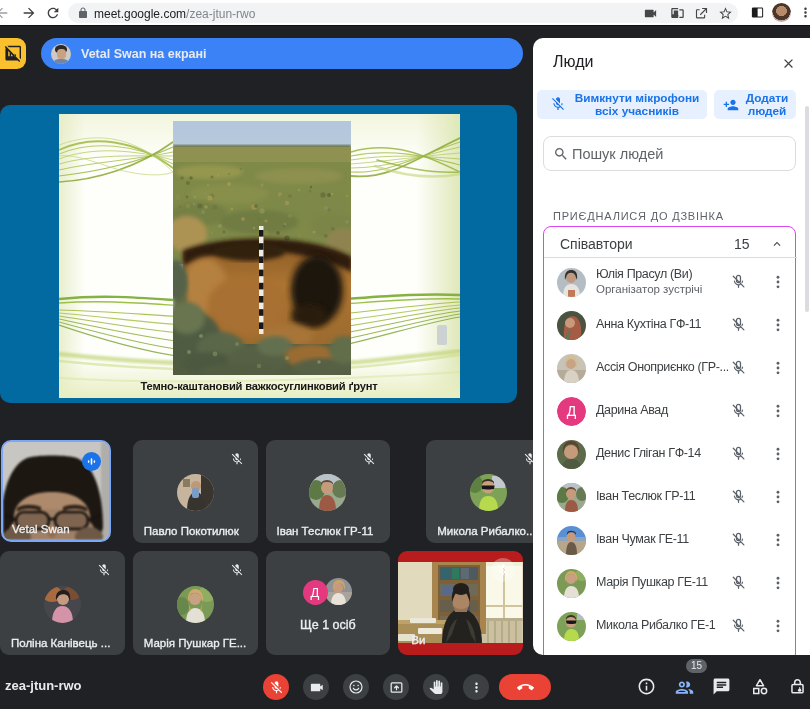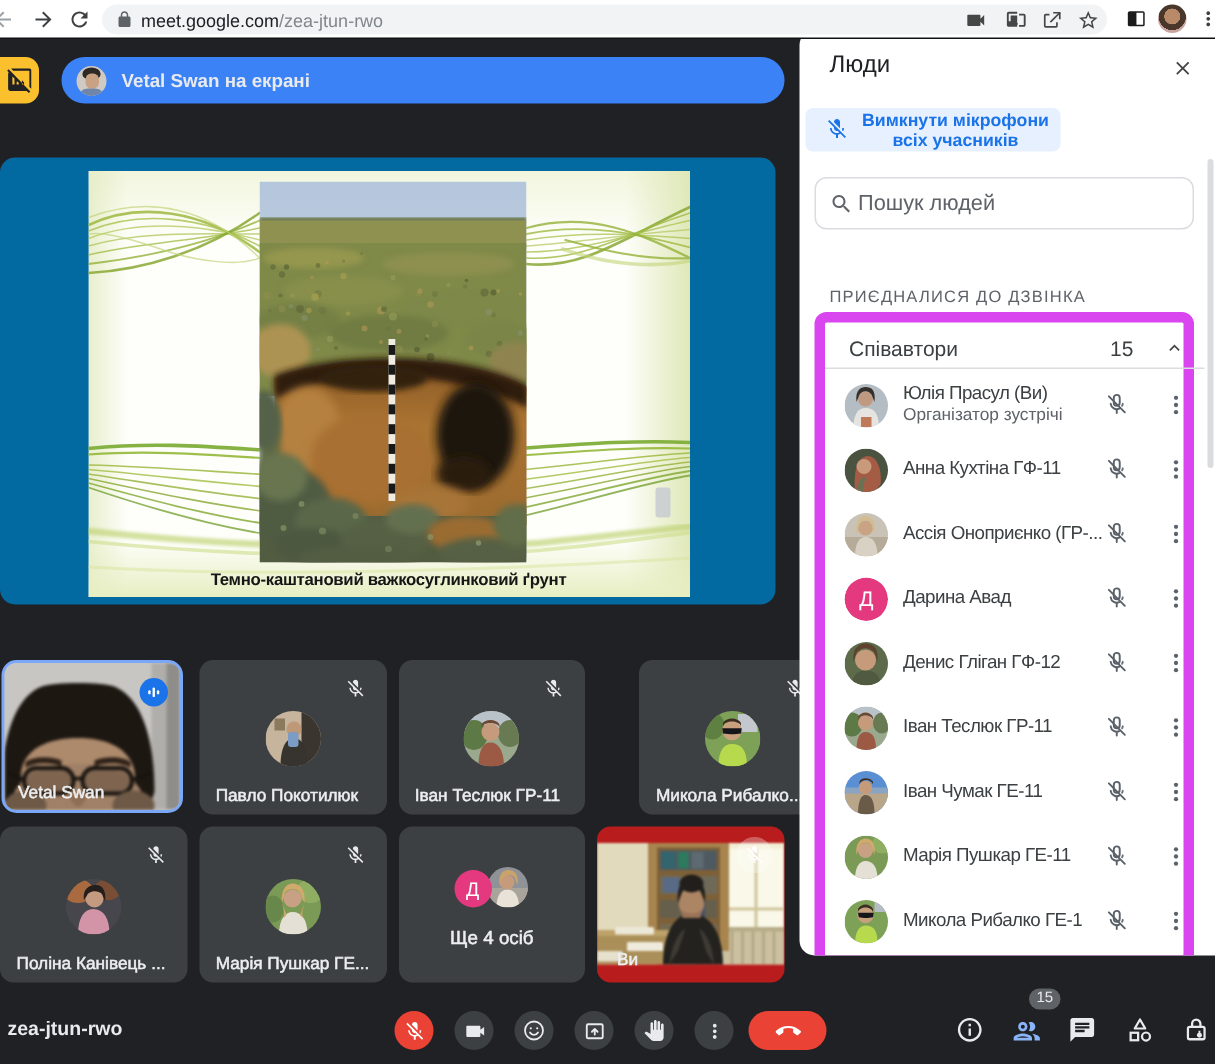--- a/index.html
+++ b/index.html
@@ -17,26 +17,26 @@
   
   .vt { position:absolute; width:124.75px; height:103.5px; background:#3c4043; border-radius:9px; overflow:hidden; }
   .nml { position:absolute; bottom:6px; left:11px; color:#eceef0; font-size:11.5px; font-weight:normal; -webkit-text-stroke:.35px #eceef0; white-space:nowrap; z-index:6; }
   .nmc { position:absolute; bottom:23px; width:100%; text-align:center; color:#eceef0; font-size:12.5px; font-weight:normal; -webkit-text-stroke:.35px #eceef0; z-index:6;}
   .avwrap { position:absolute; left:0; top:0; width:100%; height:69.5%; display:flex; align-items:flex-end; justify-content:center; }
   .circ { width:37px; height:37px; border-radius:50%; overflow:hidden; position:relative; }
   .scrim { position:absolute; top:7px; right:8px; width:24px; height:24px; border-radius:50%;
      background:rgba(255,255,255,.12); display:flex; align-items:center; justify-content:center; z-index:6;}
   .scrim2 { position:absolute; top:7px; right:9px; width:24px; height:24px; display:flex; align-items:center; justify-content:center; z-index:6;}
   
-  #panel { position:absolute; left:533px; top:20px; width:277px; height:617px; background:#fff;
+  #panel { position:absolute; left:533px; top:38px; width:277px; height:617px; background:#fff;
     border-radius:10px 0 0 10px; z-index:10; color:#202124; overflow:hidden; }
   .pbtn { position:absolute; background:#e7f0fe; border-radius:5px; color:#1a73e8; font-size:11.8px;
      font-weight:bold; text-align:center; line-height:13px; }
   #psearch { position:absolute; left:10px; top:98px; width:253px; height:35px; border:1px solid #dadce0; border-radius:8px; }
-  #gcard { position:absolute; left:10px; top:188px; width:253px; height:436px; border:7px solid #d946ef; border-radius:8px; }
+  #gcard { position:absolute; left:10px; top:188px; width:253px; height:436px; border:1px solid #d946ef; border-radius:8px; }
   .prow { position:absolute; left:0; width:100%; height:43px; }
   .pav { position:absolute; left:13px; top:7px; width:29px; height:29px; border-radius:50%; overflow:hidden; }
   .pnm { position:absolute; left:52px; top:13px; letter-spacing:-.35px; font-size:12.5px; color:#3c4043; white-space:nowrap; }
   .pnm2 { position:absolute; left:52px; top:6px; letter-spacing:-.35px; font-size:12.5px; color:#3c4043; white-space:nowrap; }
   .psub { position:absolute; left:52px; top:22px; font-size:11.5px; color:#5f6368; white-space:nowrap; }
   
   .cbtn { position:absolute; top:674px; width:26px; height:26px; border-radius:50%; background:#3c4043;
     display:flex; align-items:center; justify-content:center; z-index:5;}
   .red { background:#ea4335; }
   .ricon { position:absolute; top:677px; z-index:5; }
@@ -306,21 +306,21 @@
             <rect x="200" y="182" width="4.5" height="6.6"></rect>
       <rect x="200" y="195.2" width="4.5" height="6.6"></rect>
             <rect x="200" y="208.4" width="4.5" height="6.6"></rect>
     </g>
   </g>
   <rect x="378" y="211" width="10" height="20" rx="2" fill="#c9cdd0" opacity=".9"></rect>
   <text x="200" y="276" text-anchor="middle" font-size="11.2" letter-spacing="-0.2" font-weight="bold" fill="#161616" font-family="Liberation Sans">Темно-каштановий важкосуглинковий ґрунт</text>
  </svg>
 </div>
 
-<div class="vt" style="left:1px;top:440px;width:121px;height:101.5px;border:2px solid #7aa7f8;border-radius:10px;background:#c6c4c0;">
+<div class="vt" style="left:1px;top:440px;width:110px;height:101.5px;border:2px solid #7aa7f8;border-radius:10px;background:#c6c4c0;">
   <svg class="abs" style="left:0;top:0;filter:blur(1px);" width="117" height="97.5" viewBox="0 0 117 97.5">
     <rect width="117" height="97.5" fill="#c8c6c2"></rect>
     <rect x="98" width="19" height="97.5" fill="#b0aeaa"></rect>
     <rect x="108" width="9" height="97.5" fill="#8f8d89"></rect>
     <path d="M-2,86 C-2,52 6,24 24,16 C32,12.5 66,12.5 74,16 C92,24 100,52 100,86 L96,97.5 L2,97.5 Z" fill="#1d1712"></path>
     <path d="M11,74 C12,58 28,50 49,50 C70,50 85,58 87,74 L87,97.5 L11,97.5 Z" fill="#ad8a6c"></path>
     <ellipse cx="49" cy="93" rx="44" ry="26" fill="#a08066"></ellipse>
     <path d="M14,66 C20,62 30,62 38,65 L38,69 C30,66 20,66 14,70 Z" fill="#2e2118"></path>
     <path d="M60,65 C68,62 78,62 84,66 L84,70 C78,66 68,66 60,69 Z" fill="#2e2118"></path>
     <rect x="13" y="70" width="33" height="17" rx="8" fill="rgba(74,58,44,.38)" stroke="#16130f" stroke-width="2.6"></rect>
@@ -455,21 +455,21 @@
   <div class="abs" style="left:37px;top:29px;width:25px;height:25px;border-radius:50%;background:#e5397f;z-index:2;display:flex;align-items:center;justify-content:center;color:#fff;font-size:13px;">Д</div>
   <div class="abs" style="left:59px;top:27px;width:27px;height:27px;border-radius:50%;overflow:hidden;z-index:1;">
     <svg width="27" height="27" viewBox="0 0 27 27">
           <rect width="27" height="27" fill="#8f9296"></rect>
           <rect y="14" width="27" height="13" fill="#a9a49b"></rect>
           <path d="M6,27 C6,19 9,15 13,15 C18,15 21,19 21,27 Z" fill="#e8e2d8"></path>
           <circle cx="13" cy="10" r="5" fill="#c59b7c"></circle>
           <path d="M8,12 C7,4 11,2 14,2 C18,2 21,5 20,12 L18,7 C16,4 11,5 10,8 Z" fill="#c9a36a"></path>
         </svg>
   </div>
-  <div class="nmc">Ще 4 осіб</div>
+  <div class="nmc">Ще 1 осіб</div>
 </div>
 
 <div class="vt" style="left:398.25px;top:551px;background:#b91c1c;">
   <svg class="abs" style="left:0;top:11px;filter:blur(.6px);" width="124.75" height="81" viewBox="0 0 124.75 81">
     <rect width="124.75" height="81" fill="#ddd5b6"></rect>
     <rect x="0" y="0" width="40" height="81" fill="#e2dabc"></rect>
     <rect x="84" width="40.75" height="81" fill="#f2eed6"></rect>
     <rect x="88" y="4" width="36" height="54" fill="#faf8e8"></rect>
     <path d="M88,44 L124,44 M106,4 L106,58" stroke="#cfc49c" stroke-width="2"></path>
     <rect x="84" y="58" width="40.75" height="23" fill="#cbc1a0"></rect>
@@ -514,20 +514,26 @@
   <div class="abs" style="left:20px;top:15px;font-size:16px;color:#202124;">Люди</div>
   <svg class="abs" style="left:248px;top:18px" width="15" height="15" viewBox="0 0 24 24" fill="#444746">
         <path d="M19 6.41 17.59 5 12 10.59 6.41 5 5 6.41 10.59 12 5 17.59 6.41 19 12 13.41 17.59 19 19 17.59 13.41 12z"></path>
       </svg>
   <div class="pbtn" style="left:4px;top:52px;width:170px;height:29px;">
     <svg class="abs" style="left:13px;top:6px" width="16" height="16" viewBox="0 0 24 24" fill="#1a73e8">
           <path d="M19 11h-1.7c0 .74-.16 1.43-.43 2.05l1.23 1.23c.56-.98.9-2.09.9-3.28zm-4.02.17c0-.06.02-.11.02-.17V5c0-1.66-1.34-3-3-3S9 3.34 9 5v.18l5.98 5.99zM4.27 3L3 4.27l6.01 6.01V11c0 1.66 1.33 3 2.99 3 .22 0 .44-.03.65-.08l1.66 1.66c-.71.33-1.5.52-2.31.52-2.76 0-5.3-2.1-5.3-5.1H5c0 3.41 2.72 6.23 6 6.72V21h2v-3.28c.91-.13 1.77-.45 2.54-.9L19.73 21 21 19.73 4.27 3z"></path>
         </svg>
     <div style="position:absolute;left:34px;top:2px;width:132px;">Вимкнути мікрофони<br>всіх учасників</div>
   </div>
+  <div class="pbtn" style="left:181px;top:52px;width:82px;height:29px;">
+    <svg class="abs" style="left:9px;top:7px" width="16" height="16" viewBox="0 0 24 24" fill="#1a73e8">
+          <path d="M15 12c2.21 0 4-1.79 4-4s-1.79-4-4-4-4 1.79-4 4 1.79 4 4 4zm-9-2V7H4v3H1v2h3v3h2v-3h3v-2H6zm9 4c-2.67 0-8 1.34-8 4v2h16v-2c0-2.66-5.33-4-8-4z"></path>
+        </svg>
+    <div style="position:absolute;left:28px;top:2px;width:50px;">Додати<br>людей</div>
+  </div>
   <div id="psearch">
     <svg class="abs" style="left:9px;top:9px" width="16" height="16" viewBox="0 0 24 24" fill="#5f6368">
           <path d="M15.5 14h-.79l-.28-.27C15.41 12.59 16 11.11 16 9.5 16 5.91 13.09 3 9.5 3S3 5.91 3 9.5 5.91 16 9.5 16c1.61 0 3.09-.59 4.23-1.57l.27.28v.79l5 4.99L20.49 19l-4.99-5zm-6 0C7.01 14 5 11.99 5 9.5S7.01 5 9.5 5 14 7.01 14 9.5 11.99 14 9.5 14z"></path>
         </svg>
     <div class="abs" style="left:28px;top:9px;font-size:14.5px;color:#5f6368;">Пошук людей</div>
   </div>
   <div class="abs" style="left:20px;top:172px;font-size:11px;letter-spacing:.8px;color:#5f6368;">ПРИЄДНАЛИСЯ ДО ДЗВІНКА</div>
   <div id="gcard">
     <div class="abs" style="left:16px;top:9px;font-size:14px;color:#3c4043;">Співавтори</div>
     <div class="abs" style="left:190px;top:9px;font-size:14px;color:#3c4043;">15</div>
@@ -619,21 +625,21 @@
               <circle cx="12" cy="18.4" r="1.9"></circle>
             </svg></div>
     </div>
     <div class="prow" style="top:205.5px;">
       <div class="pav"><svg width="29" height="29" viewBox="0 0 29 29">
               <rect width="29" height="29" fill="#5d6b4a"></rect>
               <path d="M5,29 C5,22 9,19 14,19 C20,19 24,22 24,29 Z" fill="#4f5a40"></path>
               <circle cx="14" cy="12" r="7" fill="#c59b7c"></circle>
               <path d="M6,13 C5,4 10,1 14,1 C19,1 23,4 22,13 L20,7 C17,3 11,3 8,7 Z" fill="#5f422e"></path>
             </svg></div>
-      <div class="pnm">Денис Гліган ГФ-12</div>
+      <div class="pnm">Денис Гліган ГФ-14</div>
       <div class="abs" style="left:186px;top:12px;"><svg width="17" height="17" viewBox="0 0 24 24" fill="none" stroke="#5a6169" stroke-width="1.8" stroke-linecap="round">
               <rect x="9.2" y="3.2" width="5.6" height="10.2" rx="2.8"></rect>
               <path d="M6.3 11.6 a5.8 5.8 0 0 0 8.1 4.6"></path>
               <path d="M17 13.4 a5.8 5.8 0 0 0 .7 -1.8" opacity=".9"></path>
               <path d="M12 17.6 v2.6"></path>
               <path d="M4.6 4.6 L19.6 19.6"></path>
             </svg></div>
       <div class="abs" style="left:225px;top:12px;"><svg width="18" height="18" viewBox="0 0 24 24" fill="#5a6169">
               <circle cx="12" cy="5.6" r="1.9"></circle>
               <circle cx="12" cy="12" r="1.9"></circle>

